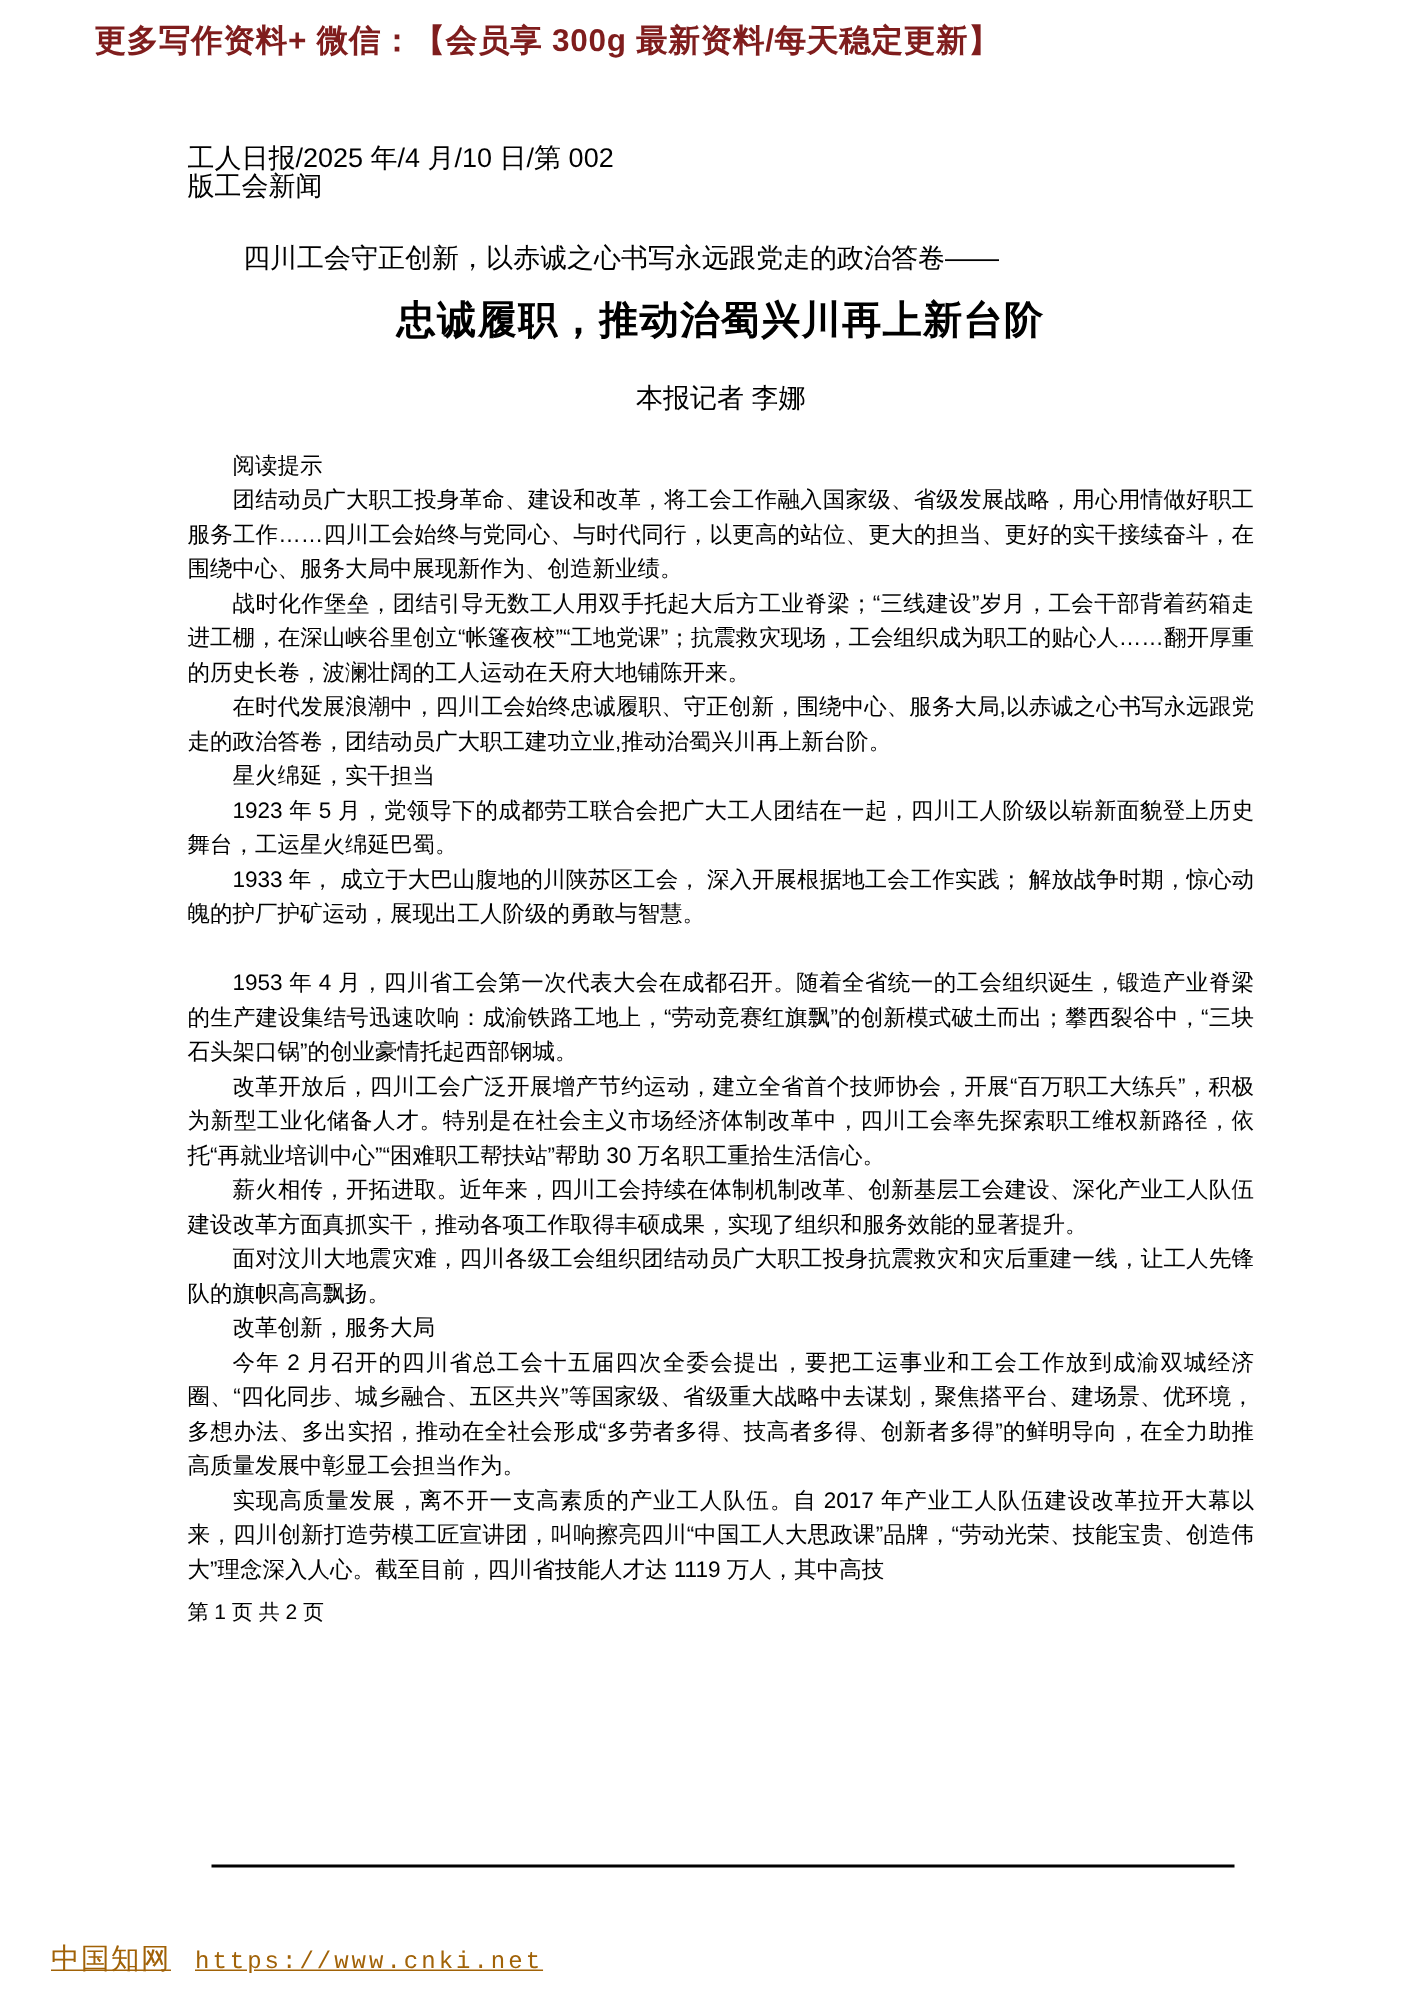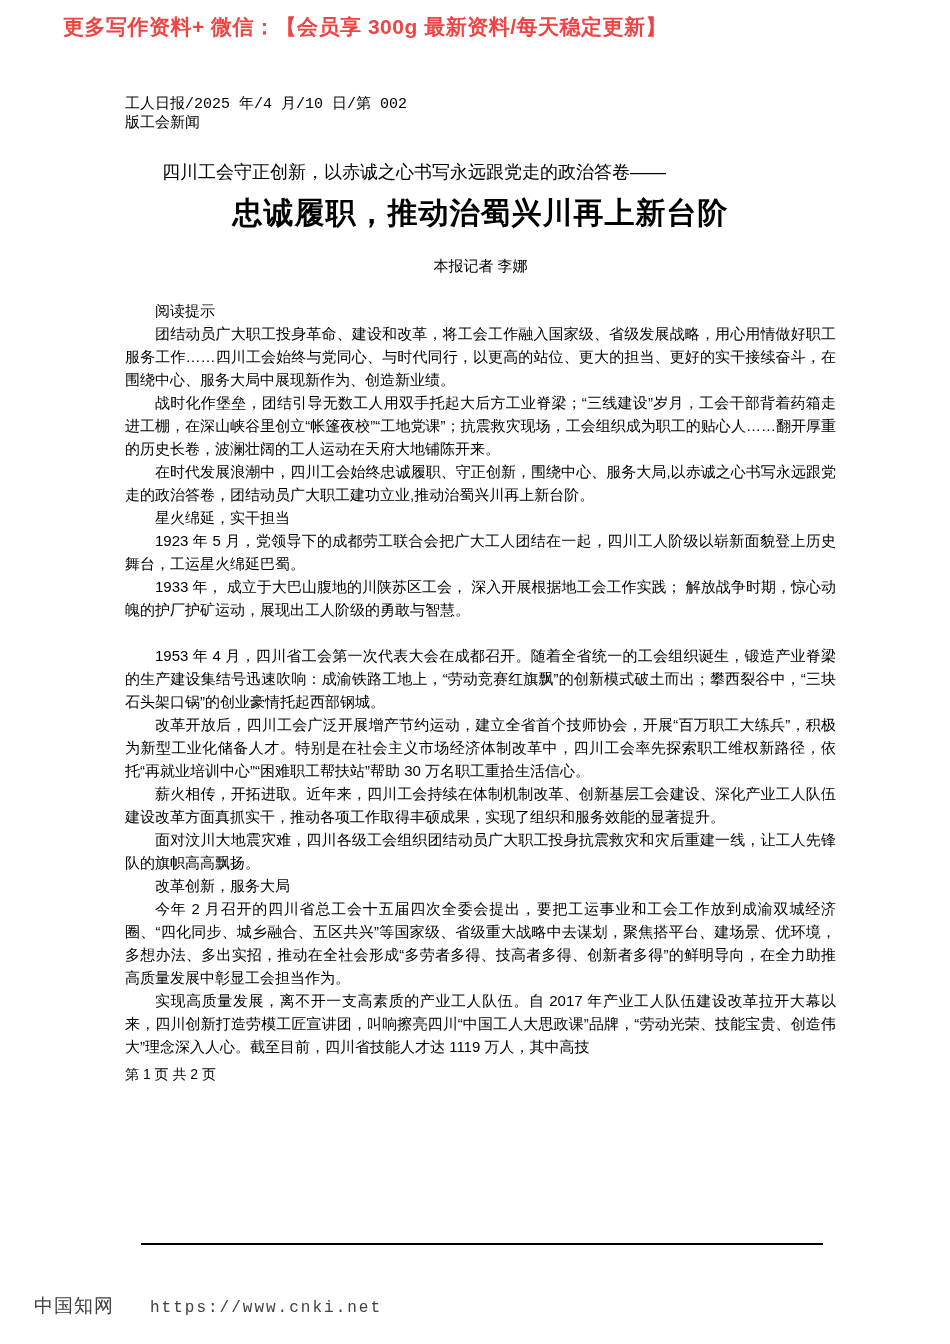--- a/index.html
+++ b/index.html
@@ -9,51 +9,50 @@
     position: relative;
     font-family: "Liberation Sans", sans-serif;
     color: #000;
     overflow: hidden;
   }
   .promo-banner {
     position: absolute;
     left: 63px; top: 13px;
     font-size: 21px;
     font-weight: bold;
-    color: #ef4444;
+    color: #7f1d1d;
     letter-spacing: 0.5px;
     white-space: nowrap;
   }
   .doc {
     position: absolute;
     left: 125px; top: 96px;
     width: 711px;
   }
   .meta {
-    font-size: 15px;
+    font-size: 18px;
     line-height: 18.5px;
-    font-family: Liberation Mono, monospace;
   }
   .kicker {
     margin-top: 28px;
     padding-left: 37px;
     font-size: 18px;
     line-height: 23px;
   }
   .title {
     margin-top: 12px;
-    font-size: 30px;
+    font-size: 26px;
     line-height: 34px;
     font-weight: bold;
     text-align: center;
     letter-spacing: 1px;
   }
   .byline {
     margin-top: 24px;
-    font-size: 15px;
+    font-size: 18px;
     line-height: 23px;
     text-align: center;
   }
   .body {
     margin-top: 22px;
     font-size: 15px;
     line-height: 23px;
     text-align: justify;
   }
   .body p {
@@ -68,25 +67,26 @@
   }
   .footer-divider {
     position: absolute;
     left: 141px; top: 1243px;
     width: 682px; height: 2px;
     background: #000;
   }
   .footer {
     position: absolute;
     left: 34px; top: 1293px;
-    color: #404040;
+    color: #a16207;
     display: flex;
     align-items: baseline;
-    gap: 36px;
+    gap: 16px;
     white-space: nowrap;
+    text-decoration: underline;
   }
   .brand {
     font-family: "DejaVu Serif", serif;
     font-size: 19px;
     letter-spacing: 1px;
   }
   .url {
     font-family: "Liberation Mono", monospace;
     font-size: 16px;
     letter-spacing: 2px;

